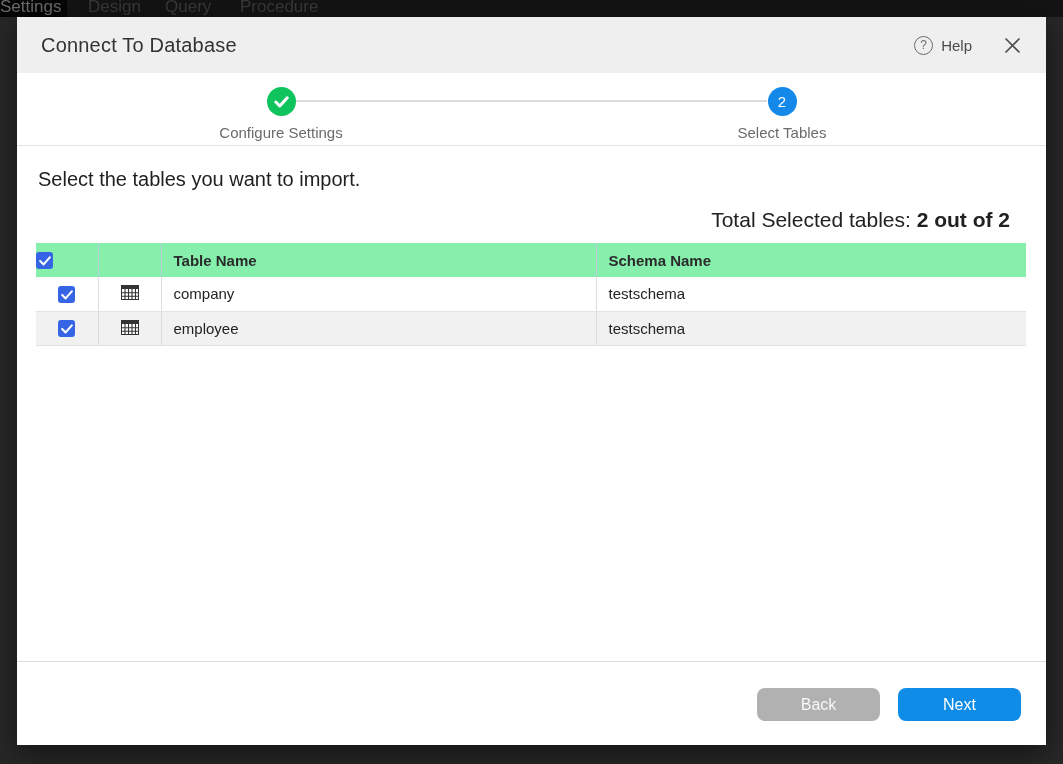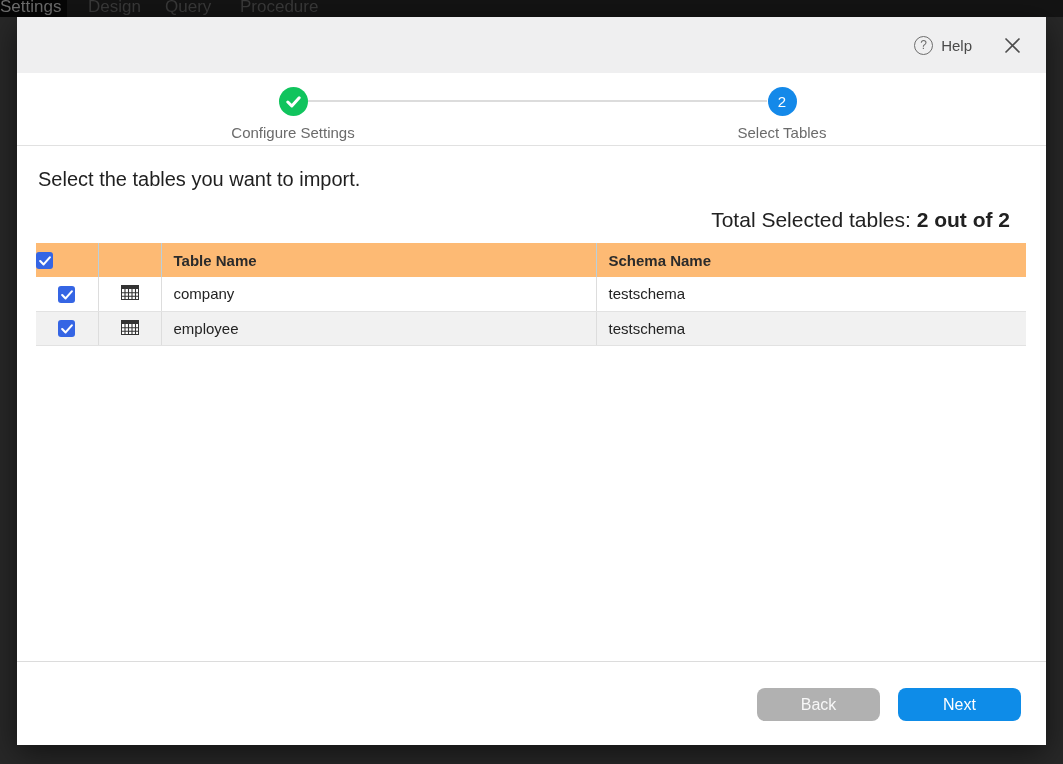--- a/index.html
+++ b/index.html
@@ -41,21 +41,21 @@
   .help-text { font-size:15px; color:#4a4a4a; }
   .close-btn { width:20px; height:20px; cursor:pointer; display:flex; align-items:center; justify-content:center; }
 
   
   .stepper {
     position:absolute; left:0; top:56px; width:100%; height:73px;
     background:#ffffff; border-bottom:1px solid #e1e1e1;
   }
   .connector { position:absolute; left:279px; top:27px; width:471px; height:2px; background:#dcdcdc; }
   .step { position:absolute; top:14px; width:200px; text-align:center; }
-  .step-1 { left:176px;text-align:center; } 
+  .step-1 { left:164px;text-align:center; } 
   .step-2 { left:665px; } 
   .step-circle {
     width:29px; height:29px; border-radius:50%; margin:0 auto;
     display:flex; align-items:center; justify-content:center;
     color:#fff; font-size:15px; position:relative; z-index:2;
   }
   .step-circle.done   { background:#10c45d; }
   .step-circle.active { background:#1489e9; }
   .step-label { margin-top:8px; font-size:15px; color:#6b6b6b; }
 
@@ -75,21 +75,21 @@
   .summary b { font-weight:700; }
 
   
   table.tables-grid {
     position:absolute; left:19px; top:226px; width:990px;
     border-collapse:collapse; table-layout:fixed;
   }
   .tables-grid th, .tables-grid td {
     height:34px; padding:0; font-size:15px; vertical-align:middle;
   }
-  .tables-grid thead tr { background:#fdba74; }
+  .tables-grid thead tr { background:#86efac; }
   .tables-grid th { font-weight:700; color:#2b2b2b; text-align:left; border-right:1px solid #b9cfdc; }
   .tables-grid th:last-child { border-right:none; }
   .tables-grid td { color:#232323; border-right:1px solid #dddddd; border-bottom:1px solid #e2e2e2; }
   .tables-grid td:last-child { border-right:none; }
   .tables-grid tbody tr:nth-child(2) { background:#f1f1f1; }
   .col-check { width:62px; }
   .col-icon  { width:63px; }
   .col-name  { width:435px; }
   .col-schema{ width:430px; }
   .cell-pad { padding-left:12px; }
@@ -121,20 +121,21 @@
   <span class="tab active" style="left:0px">Settings</span>
   <span class="tab" style="left:88px">Design</span>
   <span class="tab" style="left:165px">Query</span>
   <span class="tab" style="left:240px">Procedure</span>
   <span class="tab-sep" style="left:66px"></span>
 </div>
 
 <div class="modal">
 
   <div class="modal-header">
+    <span class="modal-title">Connect To Database</span>
     <span class="header-right">
       <span class="help-btn">
         <span class="help-circle">?</span>
         <span class="help-text">Help</span>
       </span>
       <span class="close-btn">
         <svg width="17" height="17" viewBox="0 0 17 17">
           <path d="M1.5 1.5 L15.5 15.5 M15.5 1.5 L1.5 15.5" stroke="#4d4d4d" stroke-width="1.6" fill="none"></path>
         </svg>
       </span>

